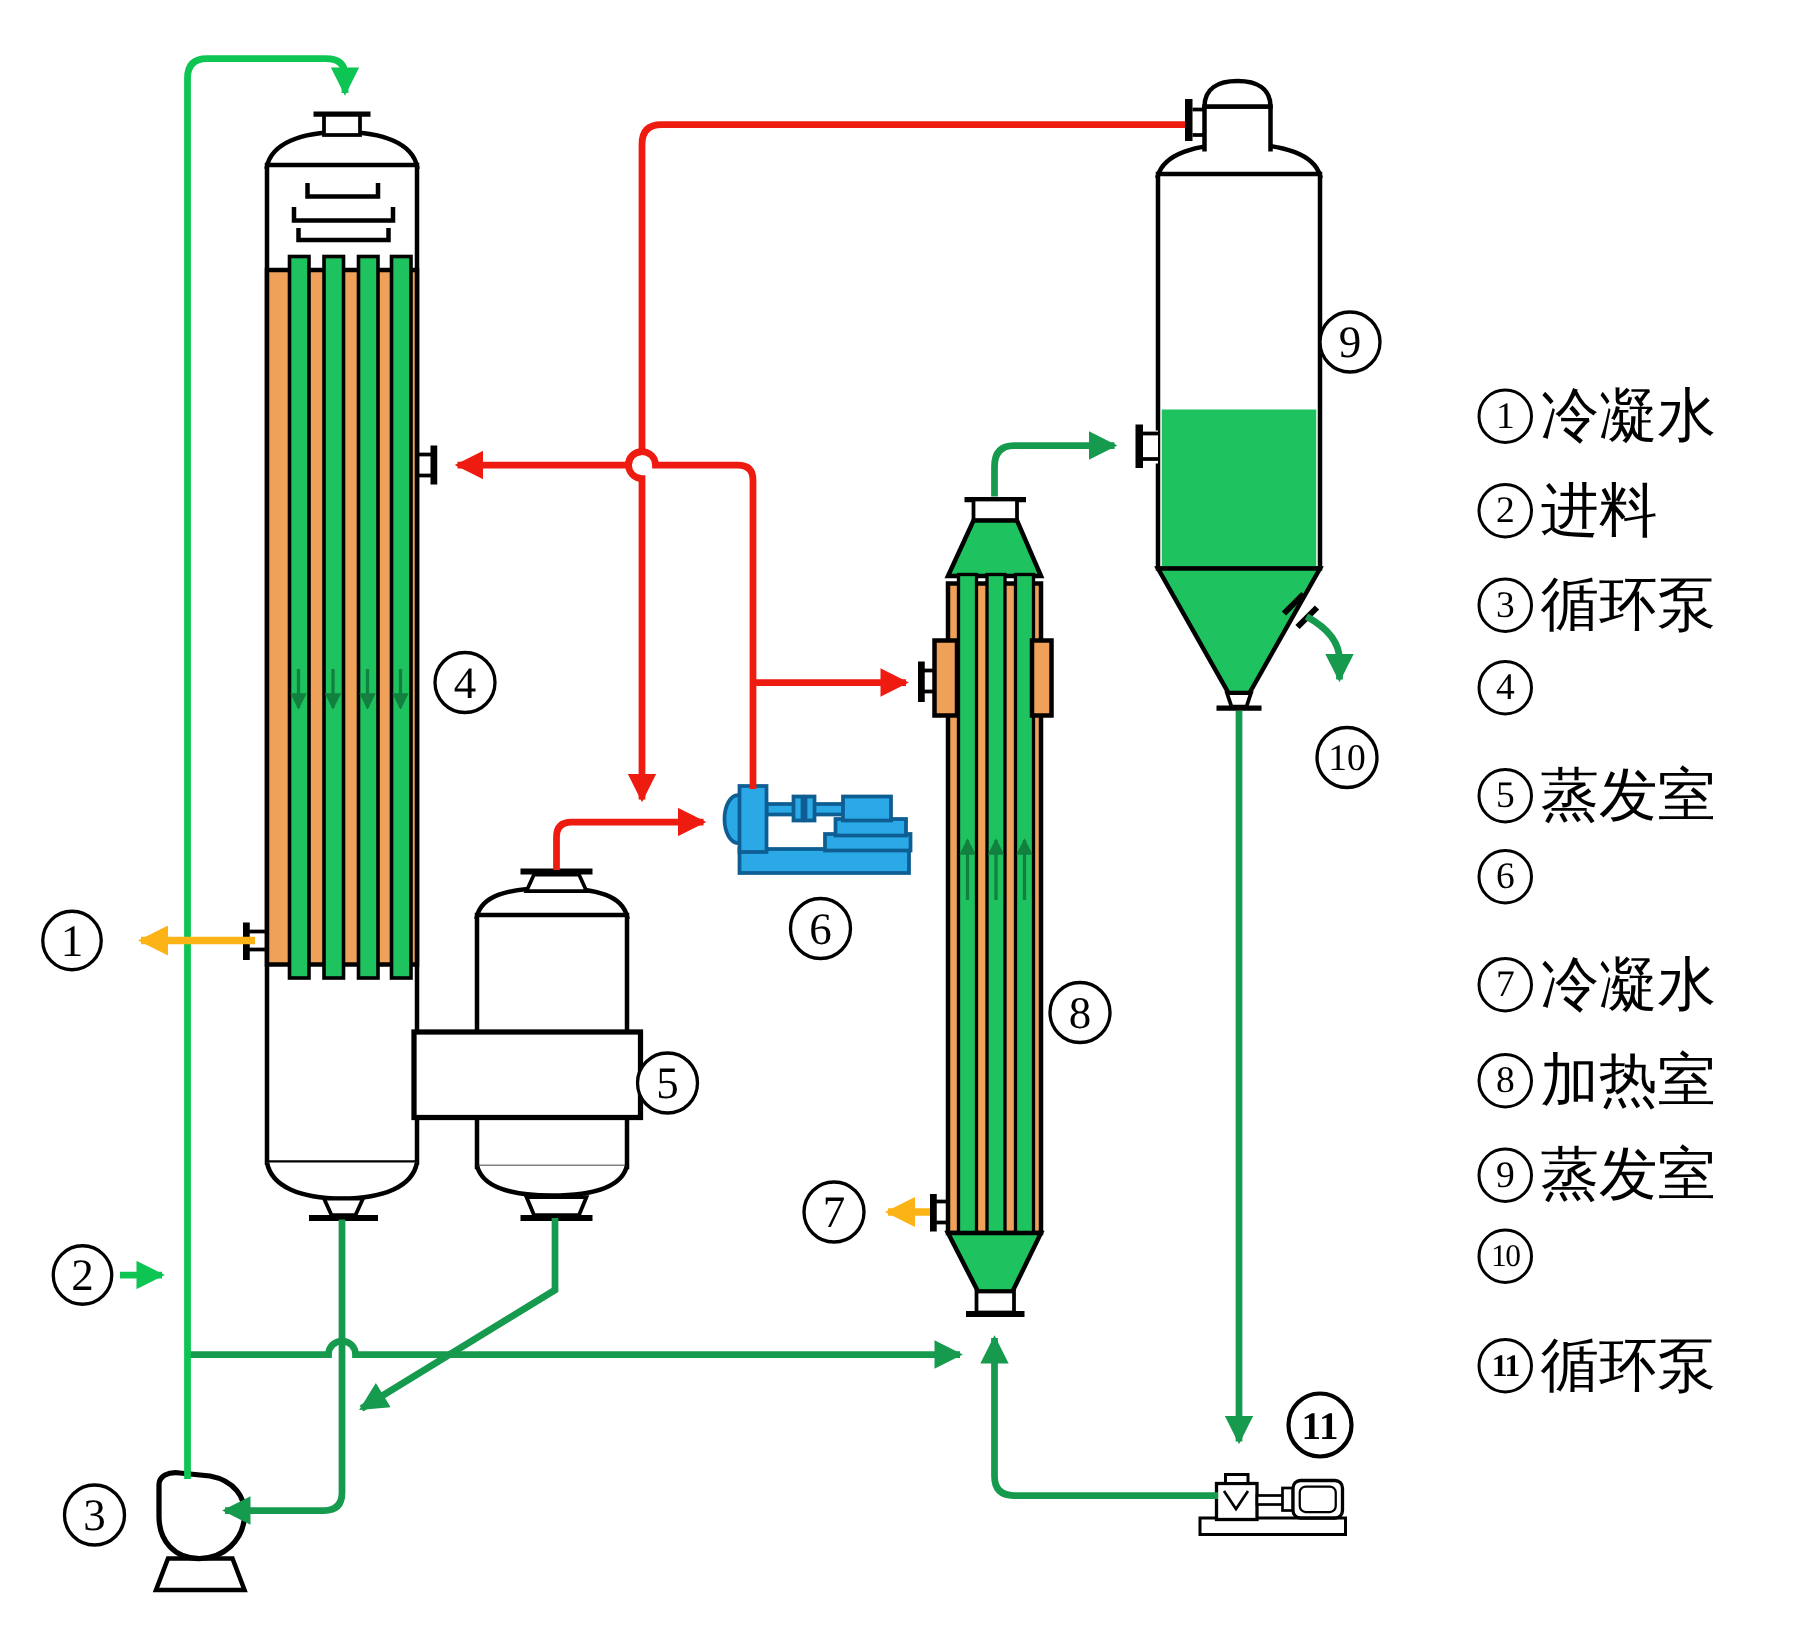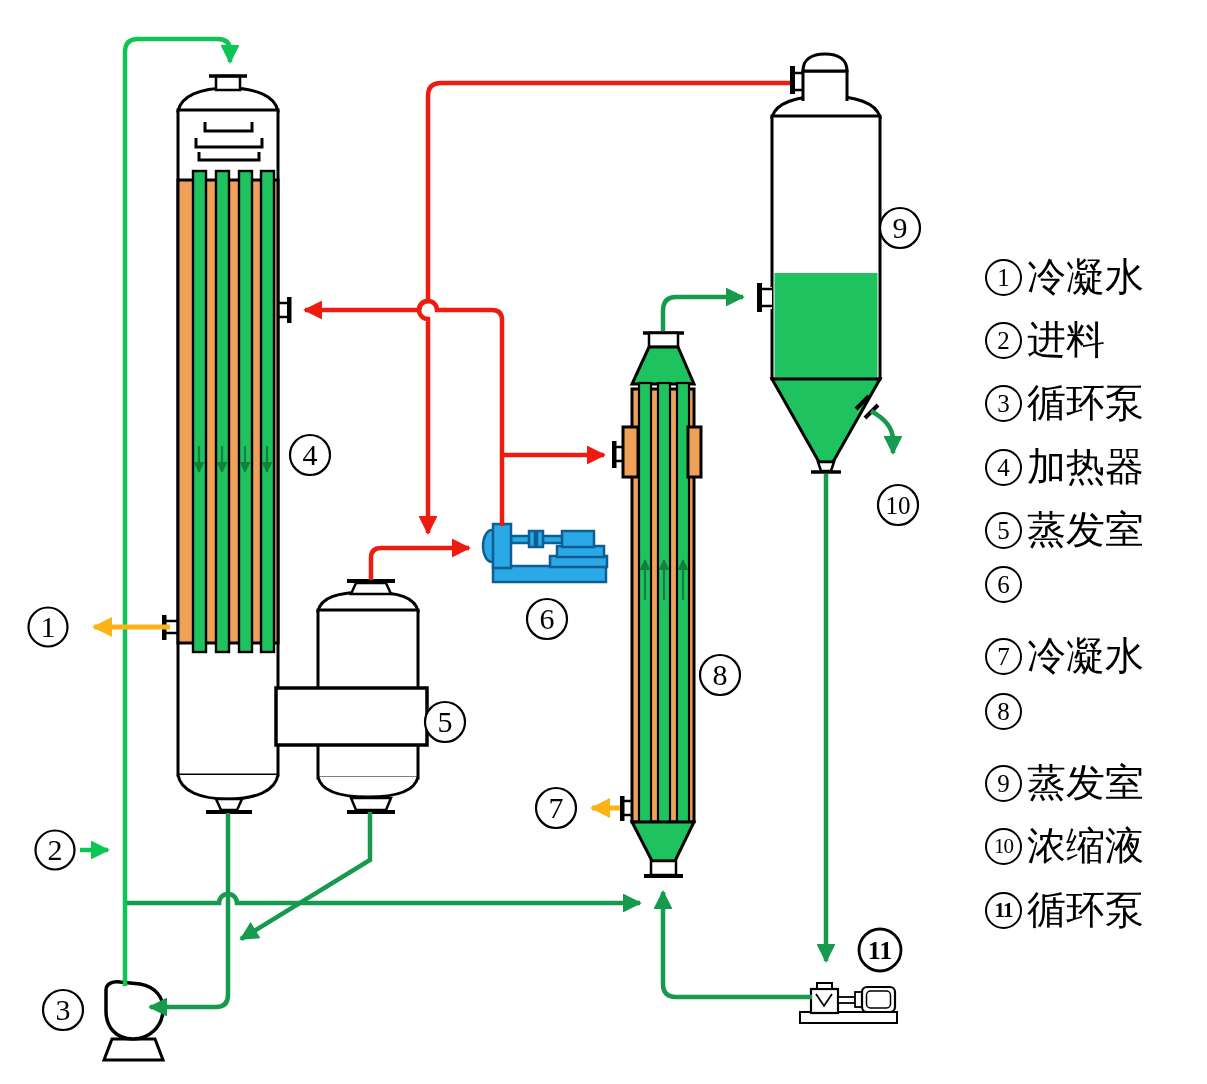--- a/index.html
+++ b/index.html
@@ -251,43 +251,42 @@
   <div class="legend-item" style="top:313px">
     <span class="lnum">2</span>
     <span>进料</span>
   </div>
   <div class="legend-item" style="top:376px">
     <span class="lnum">3</span>
     <span>循环泵</span>
   </div>
   <div class="legend-item" style="top:440px">
     <span class="lnum">4</span>
-    <span>加热器</span>
   </div>
   <div class="legend-item" style="top:503px">
     <span class="lnum">5</span>
     <span>蒸发室</span>
   </div>
   <div class="legend-item" style="top:566px">
     <span class="lnum">6</span>
   </div>
   <div class="legend-item" style="top:629px">
     <span class="lnum">7</span>
     <span>冷凝水</span>
   </div>
   <div class="legend-item" style="top:693px">
     <span class="lnum">8</span>
+    <span>加热室</span>
   </div>
   <div class="legend-item" style="top:756px">
     <span class="lnum">9</span>
     <span>蒸发室</span>
   </div>
   <div class="legend-item" style="top:819px">
     <span class="lnum two">10</span>
-    <span>浓缩液</span>
   </div>
   <div class="legend-item" style="top:883px">
     <span class="lnum two" style="font-weight:bold">11</span>
     <span>循环泵</span>
   </div>
 </div>
 
 </div>
 
 </body></html>

